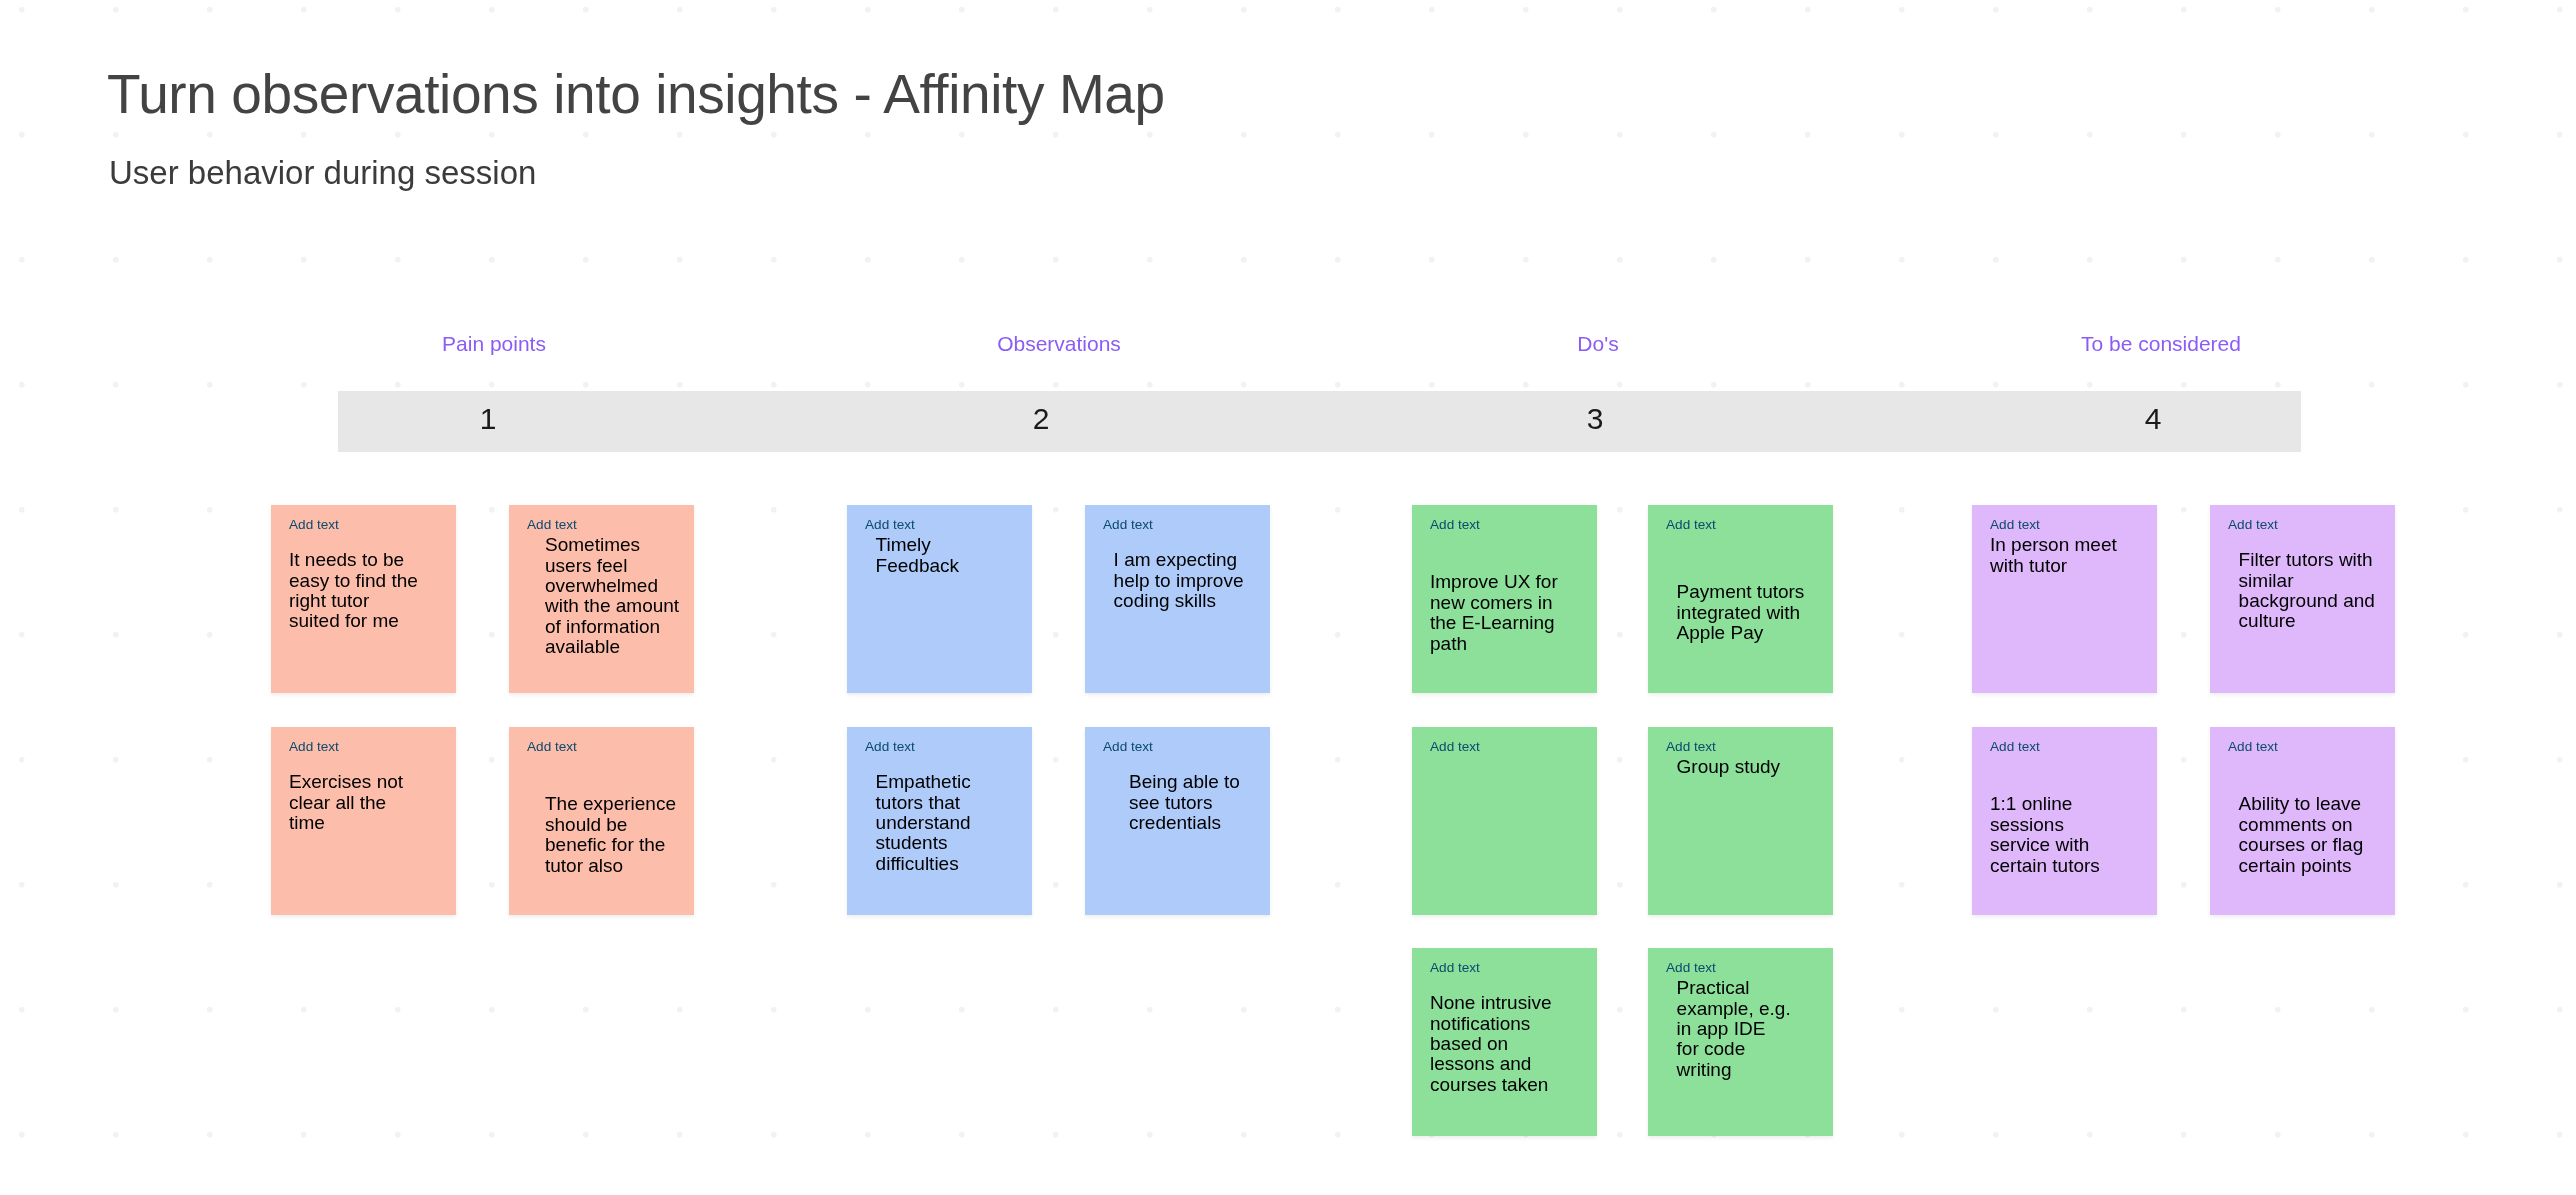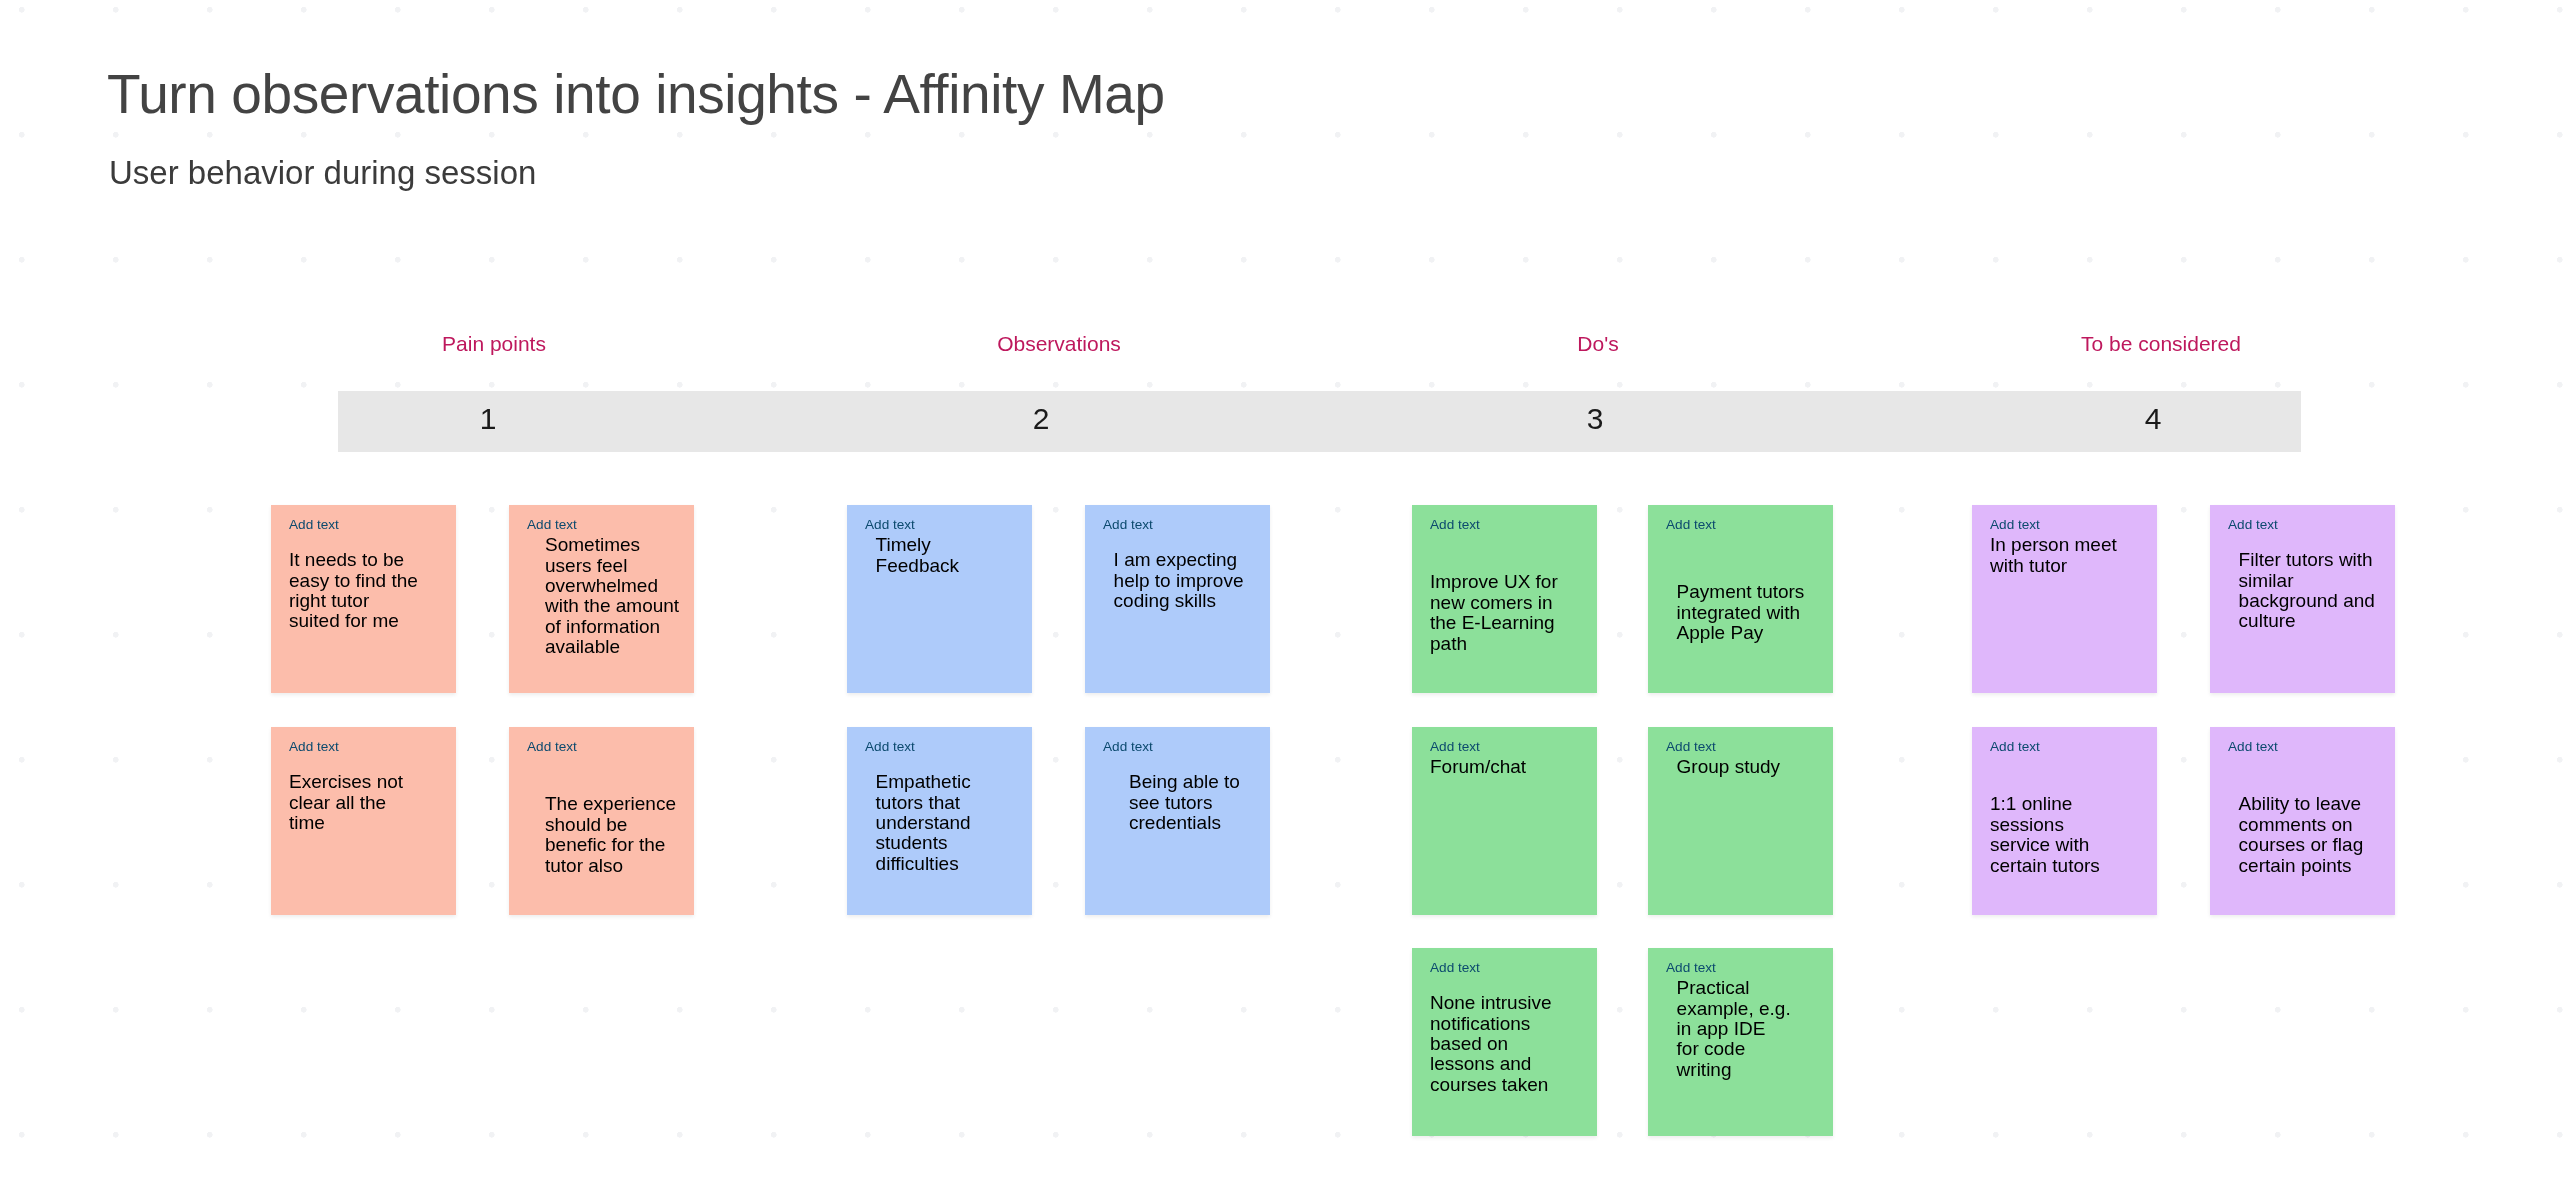--- a/index.html
+++ b/index.html
@@ -59,21 +59,21 @@
     color: #3b3b3b;
     white-space: nowrap;
   }
 
   
   .category-label {
     position: absolute;
     top: 327px;
     font-size: 21px;
     line-height: 26px;
-    color: #be185d;
+    color: #8b5cf6;
     text-align: center;
     white-space: nowrap;
     transform: translateX(-50%);
   }
 
   
   #number-bar {
     position: absolute;
     left: 338px;
     top: 387px;
@@ -208,23 +208,20 @@
         </div>
       </div>
       <div class="note pos-mid indent-3 mid-w" style="left: 1648px; top: 501px; background-color: rgb(140, 224, 154);">
         <span class="note-placeholder">Add text</span>
         <div class="note-inner">
           <span class="note-body">Payment tutors integrated with Apple Pay</span>
         </div>
       </div>
       <div class="note pos-top narrower" style="left: 1412px; top: 723px; background-color: rgb(140, 224, 154);">
         <span class="note-placeholder">Add text</span>
-        <div class="note-inner">
-          <span class="note-body">Forum/chat</span>
-        </div>
       </div>
       <div class="note pos-top indent-3 narrower" style="left: 1648px; top: 723px; background-color: rgb(140, 224, 154);">
         <span class="note-placeholder">Add text</span>
         <div class="note-inner">
           <span class="note-body">Group study</span>
         </div>
       </div>
       <div class="note pos-upper narrow" style="left: 1412px; top: 944px; background-color: rgb(140, 224, 154);">
         <span class="note-placeholder">Add text</span>
         <div class="note-inner">

